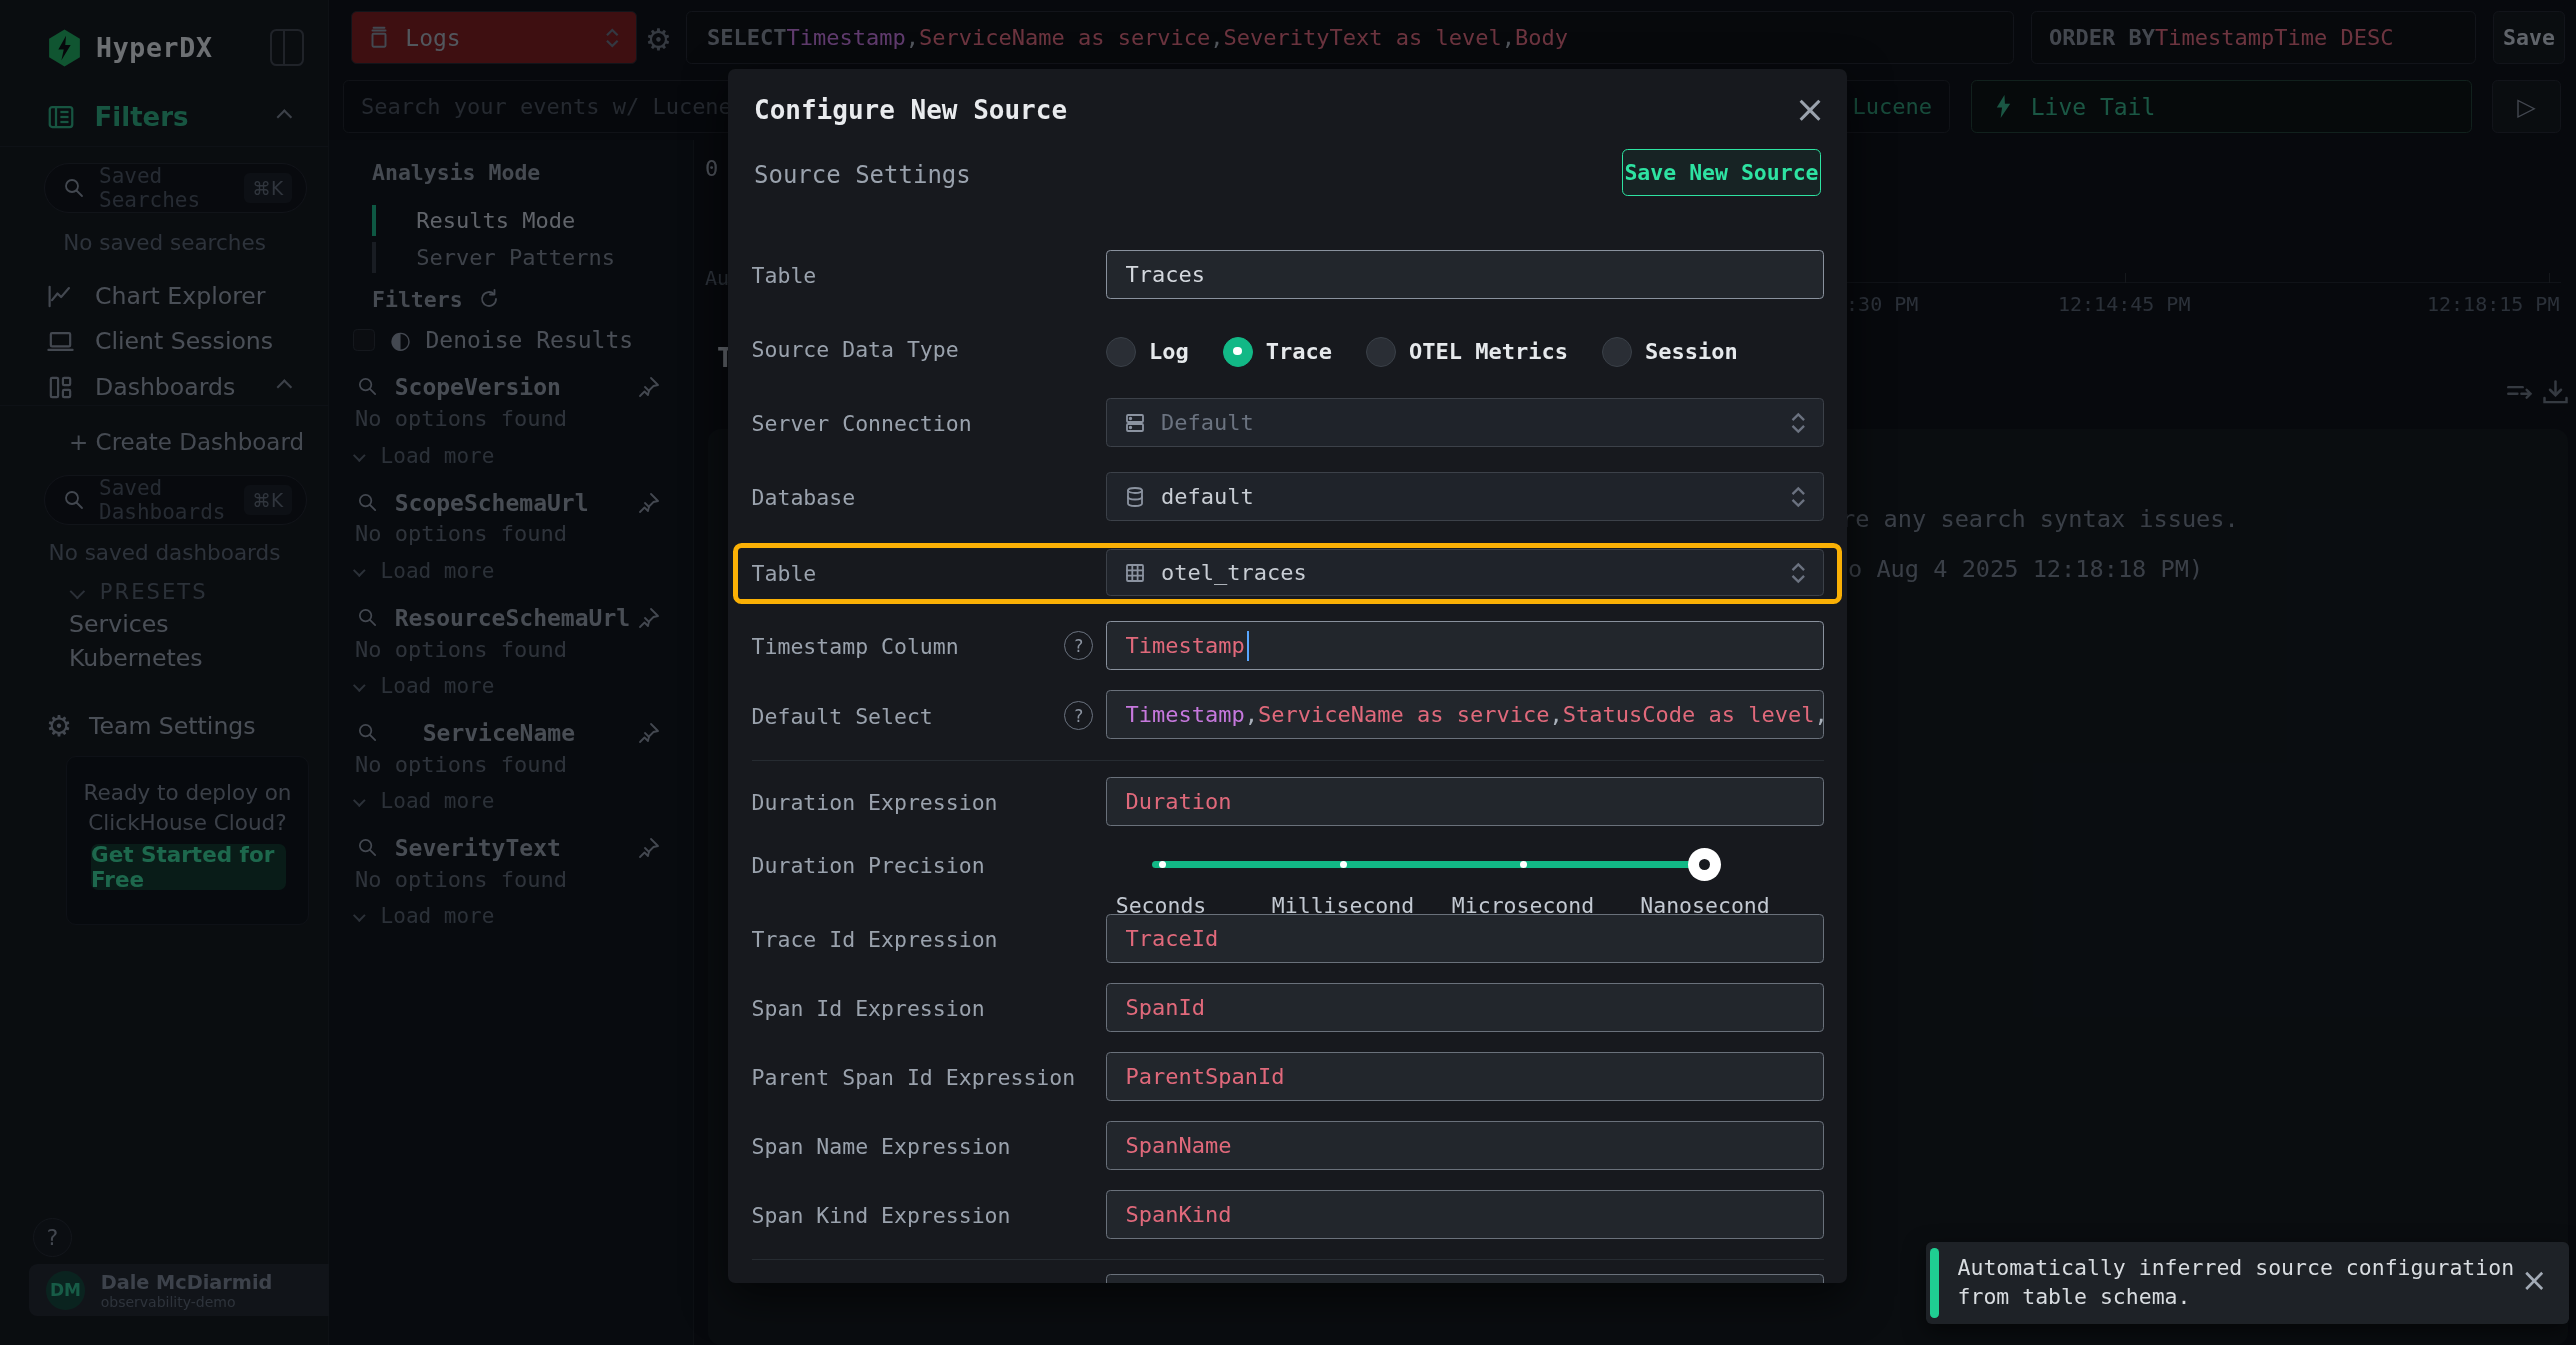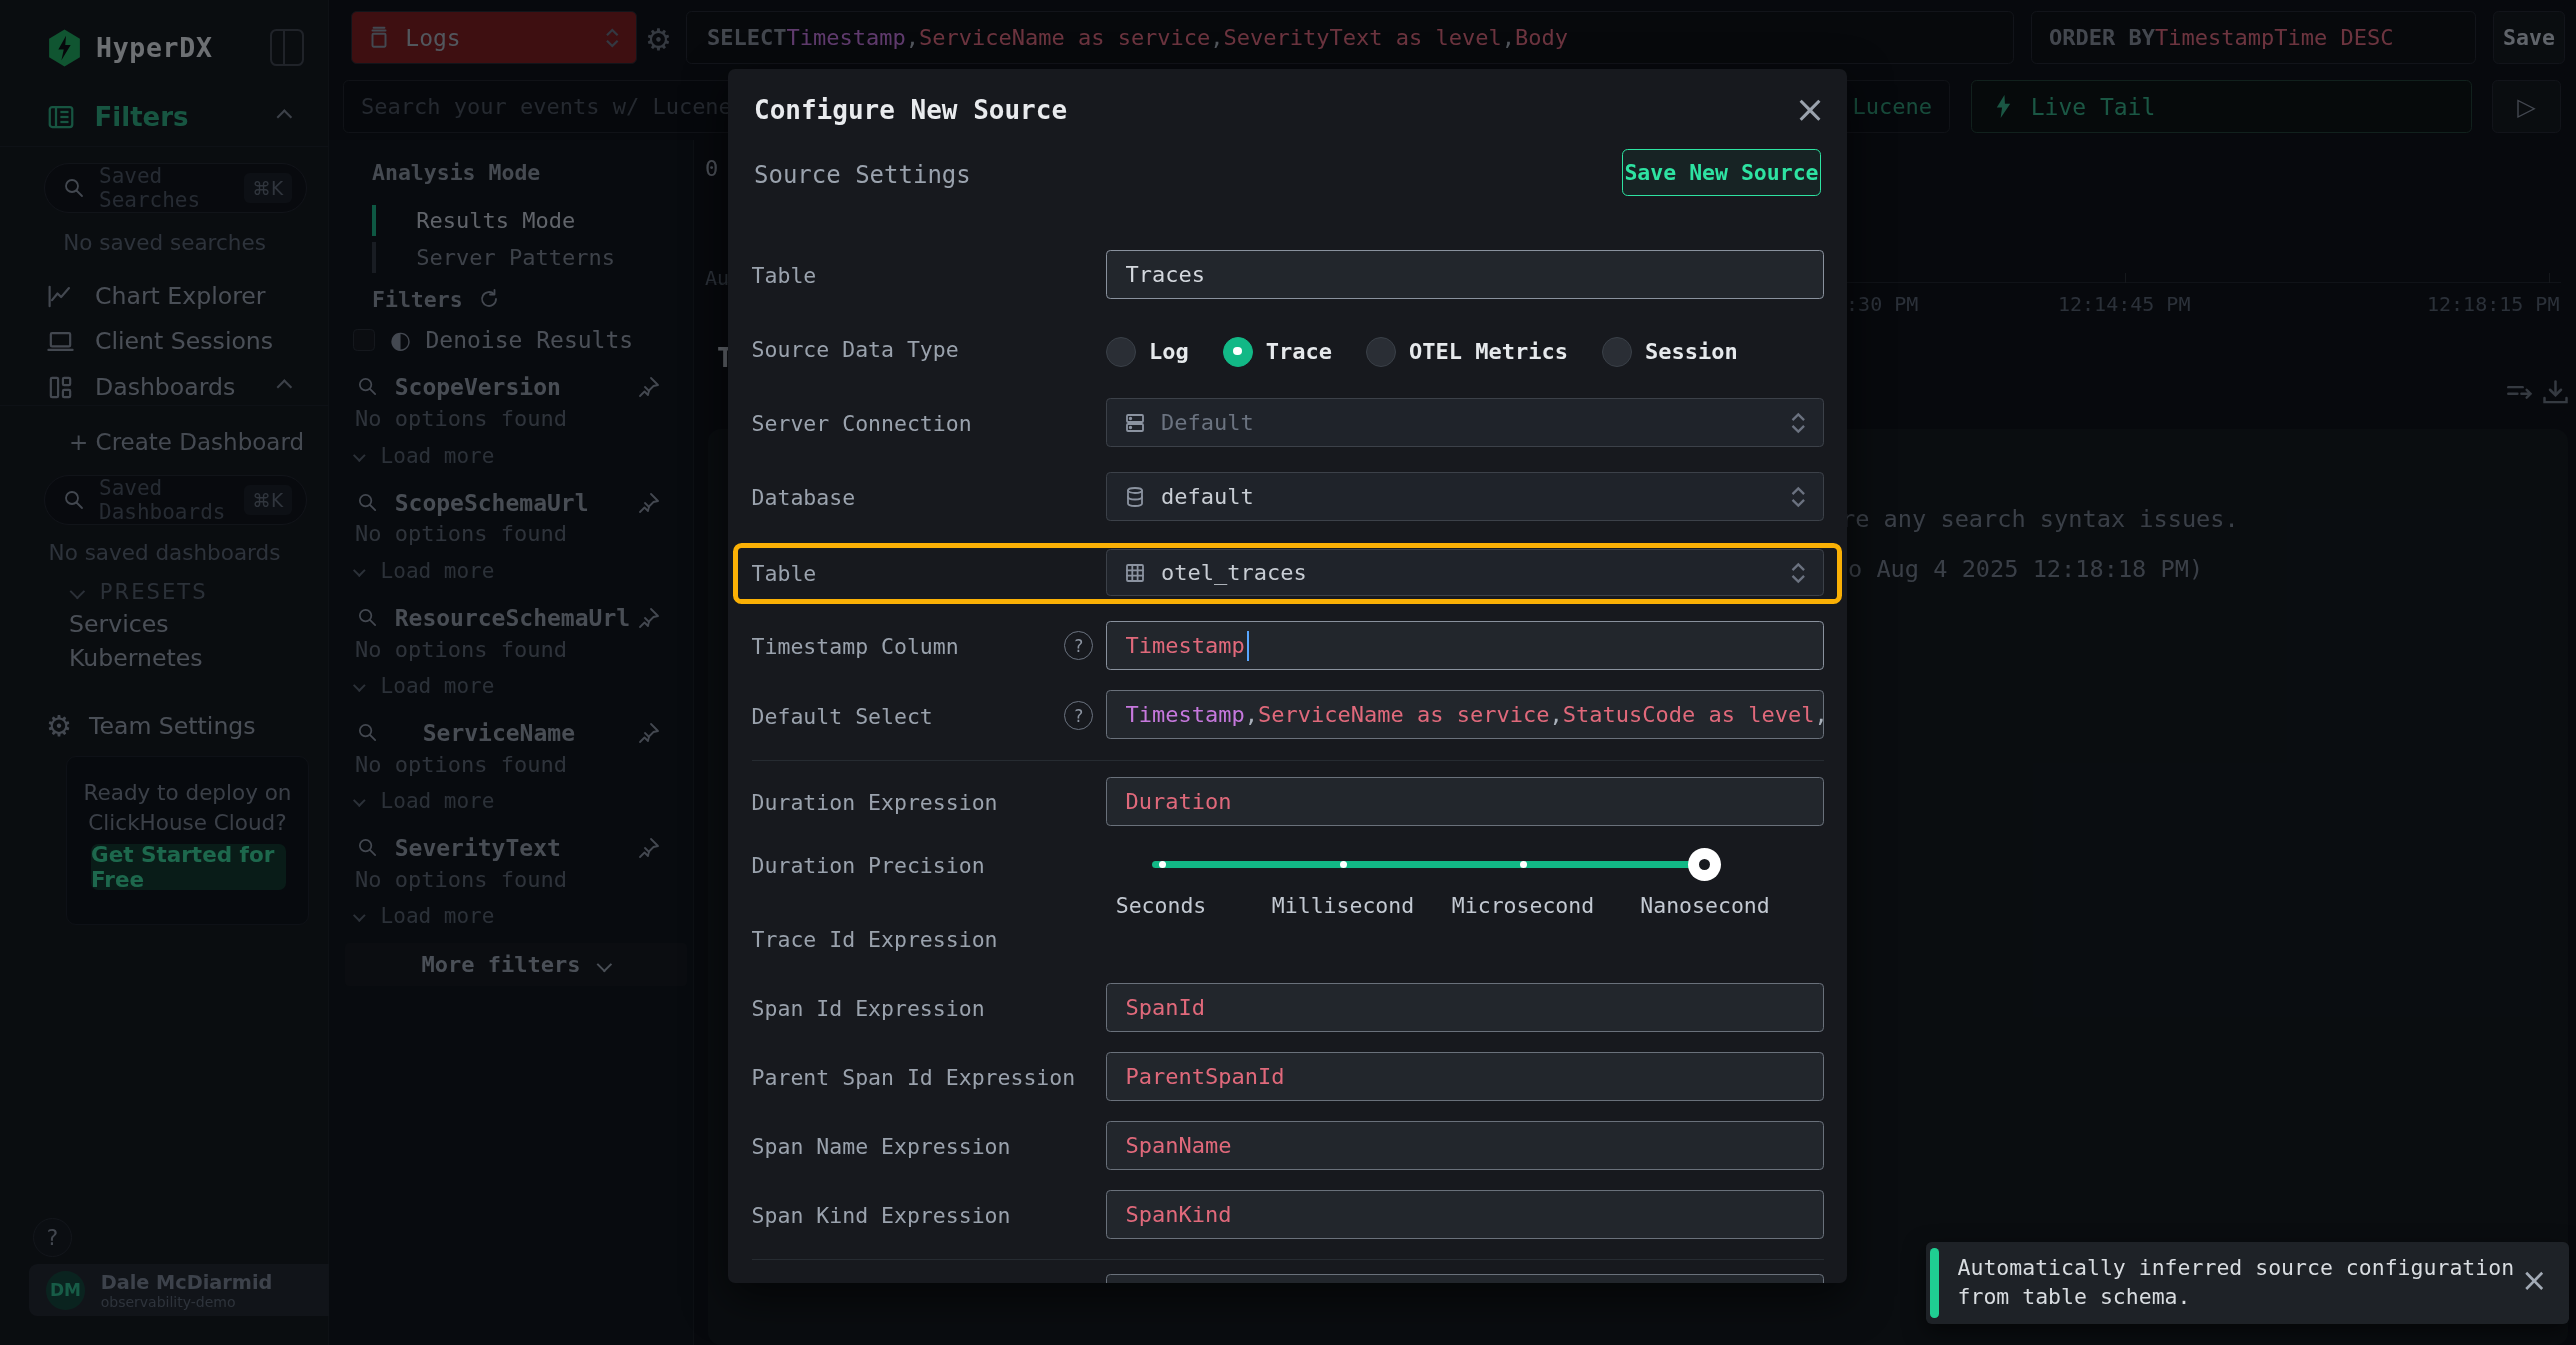--- a/index.html
+++ b/index.html
@@ -331,24 +331,20 @@
           <path d="M14 3l7 7-4.5 1L12 15.5 11 20l-3.5-3.5L3 21"></path>
           <path d="M8 12l4 4"></path>
         </svg>
     </div>
     <div class="abs gempty" style="left:26px;top:727px;">No options found</div>
     <div class="abs flex" style="left:26px;top:761px;height:29px;">
       <span class="schev"></span>
       <span class="gload" style="margin-left:17px;">Load more</span>
     </div>
 
-    <div class="abs flex" style="left:15.7px;top:803px;width:342px;height:43px;background:#15181d;border-radius:4.3px;justify-content:center;">
-      <span class="mono" style="font-size:22px;font-weight:bold;color:#9aa2ad;">More filters</span>
-      <span class="chev down" style="margin-left:18.6px;border-color:#9aa2ad;"></span>
-    </div>
   </div>
 
   <div class="abs mono" style="left:705px;top:156px;font-size:22px;color:#9aa2ad;">0 R</div>
 
   <div class="abs" style="left:708px;top:282px;width:1853px;height:1.4px;background:#20242a;"></div>
   <div class="abs" style="left:1842px;top:273px;width:1.4px;height:10px;background:#2a2e34;"></div>
   <div class="abs" style="left:2125px;top:273px;width:1.4px;height:10px;background:#2a2e34;"></div>
   <div class="abs" style="left:2549px;top:273px;width:1.4px;height:10px;background:#2a2e34;"></div>
   <div class="abs axis-lbl" style="left:1822px;top:292px;">12:30 PM</div>
   <div class="abs axis-lbl" style="left:2058px;top:292px;">12:14:45 PM</div>
@@ -485,20 +481,23 @@
     <div class="dot" style="left:431px;top:792px;"></div>
     <div class="dot" style="left:612px;top:792px;"></div>
     <div class="dot" style="left:792px;top:792px;"></div>
     <div class="thumb" style="left:960px;top:779px;"></div>
     <div class="slider-lbl" style="left:433px;top:824px;">Seconds</div>
     <div class="slider-lbl" style="left:615px;top:824px;">Millisecond</div>
     <div class="slider-lbl" style="left:795px;top:824px;">Microsecond</div>
     <div class="slider-lbl" style="left:977px;top:824px;">Nanosecond</div>
 
     <div class="abs row-label" style="left:23.6px;top:858px;">Trace Id Expression</div>
+    <div class="abs tinput" style="left:378px;top:845px;width:718px;height:49px;">
+      <span class="code-red">TraceId</span>
+    </div>
 
     <div class="abs row-label" style="left:23.6px;top:927px;">Span Id Expression</div>
     <div class="abs tinput" style="left:378px;top:914px;width:718px;height:49px;">
       <span class="code-red">SpanId</span>
     </div>
 
     <div class="abs row-label" style="left:23.6px;top:996px;">Parent Span Id Expression</div>
     <div class="abs tinput" style="left:378px;top:983px;width:718px;height:49px;">
       <span class="code-red">ParentSpanId</span>
     </div>

